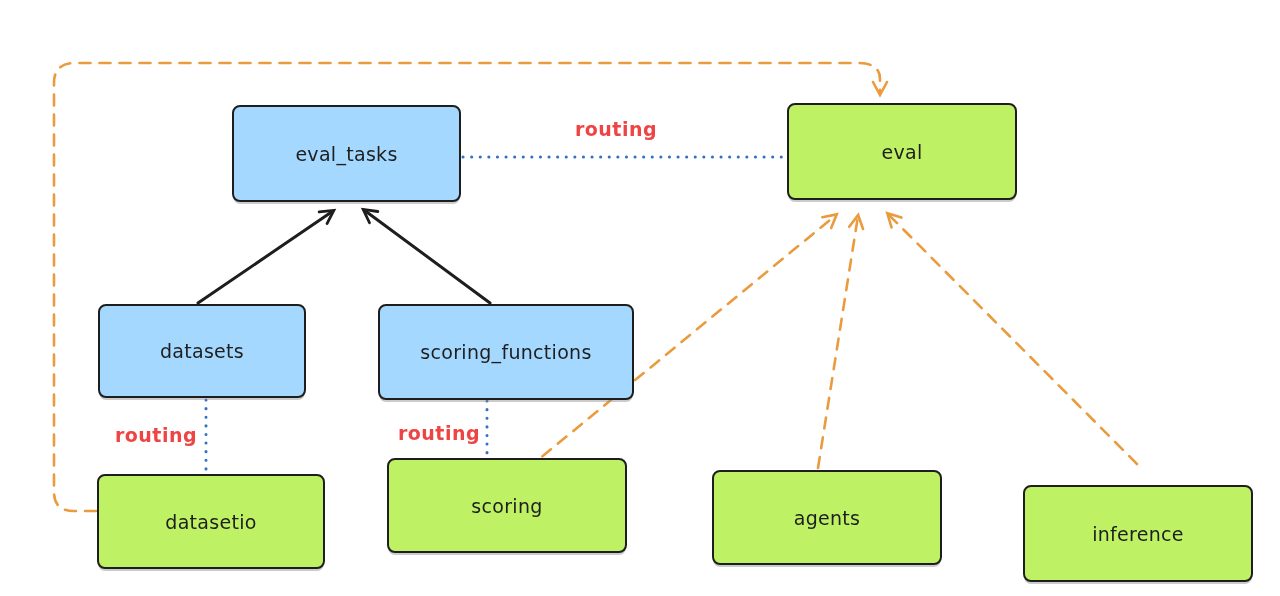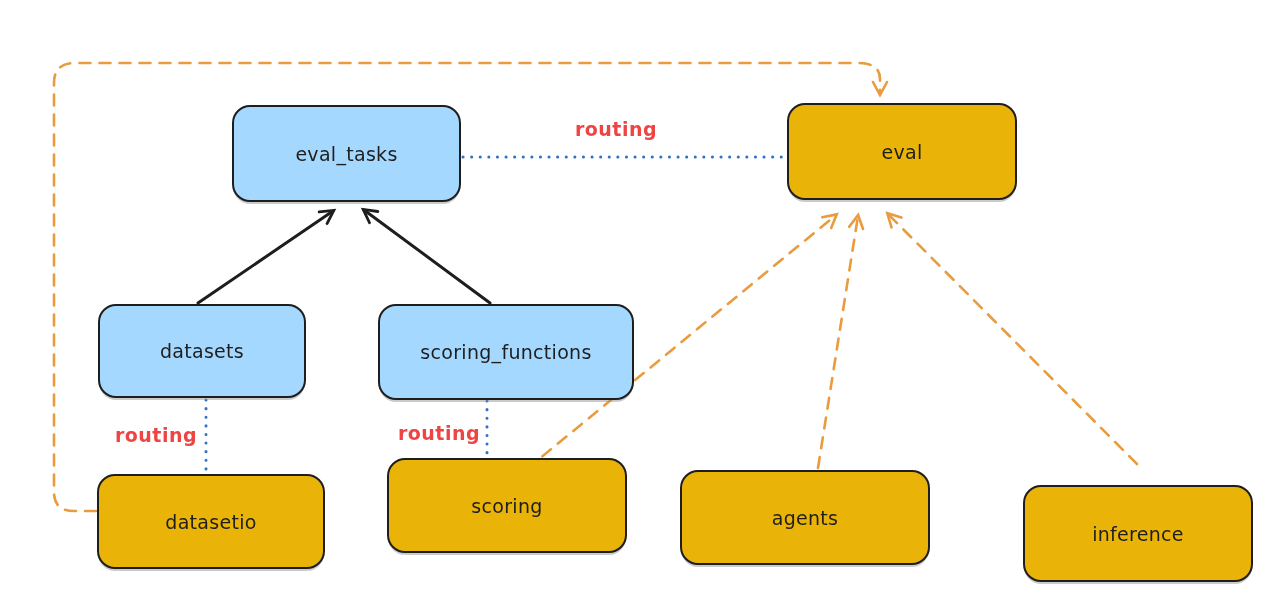--- a/index.html
+++ b/index.html
@@ -7,35 +7,35 @@
     position:relative;
     width:1280px;height:596px;
     background:#ffffff;
     font-family:"DejaVu Sans", sans-serif;
     overflow:hidden;
   }
   .edges-svg{position:absolute;left:0;top:0;width:1280px;height:596px;}
   .node{
     position:absolute;
     border:2.5px solid #1e1e1e;
-    border-radius:18px;
+    border-radius:8px;
     display:flex;align-items:center;justify-content:center;
     font-size:19px;color:#1e1e1e;letter-spacing:0.3px;
     box-shadow:0 3px 0 -1px rgba(140,140,140,0.45);
     box-sizing:border-box;
   }
   .node.blue{background:#a5d8ff;}
-  .node.green{background:#eab308;}
+  .node.green{background:#bef264;}
   .n-eval_tasks{left:232px;top:105px;width:229px;height:97px;}
   .n-eval{left:787px;top:103px;width:230px;height:97px;}
   .n-datasets{left:98px;top:304px;width:208px;height:94px;}
   .n-scoring_functions{left:378px;top:304px;width:256px;height:96px;}
   .n-datasetio{left:97px;top:474px;width:228px;height:95px;}
   .n-scoring{left:387px;top:458px;width:240px;height:95px;}
-  .n-agents{left:680px;top:470px;width:250px;height:95px;}
+  .n-agents{left:712px;top:470px;width:230px;height:95px;}
   .n-inference{left:1023px;top:465px;width:230px;height:97px;margin-top:20px;}
   .routing-label{
     position:absolute;
     color:#ef4444;font-size:19px;font-weight:bold;letter-spacing:0.5px;
     text-align:center;
   }
   .rl-1{left:566px;top:118px;width:100px;}
   .rl-2{left:111px;top:424px;width:90px;}
   .rl-3{left:394px;top:422px;width:90px;}
   .edge-black{stroke:#1e1e1e;stroke-width:3;fill:none;stroke-linecap:round;}

